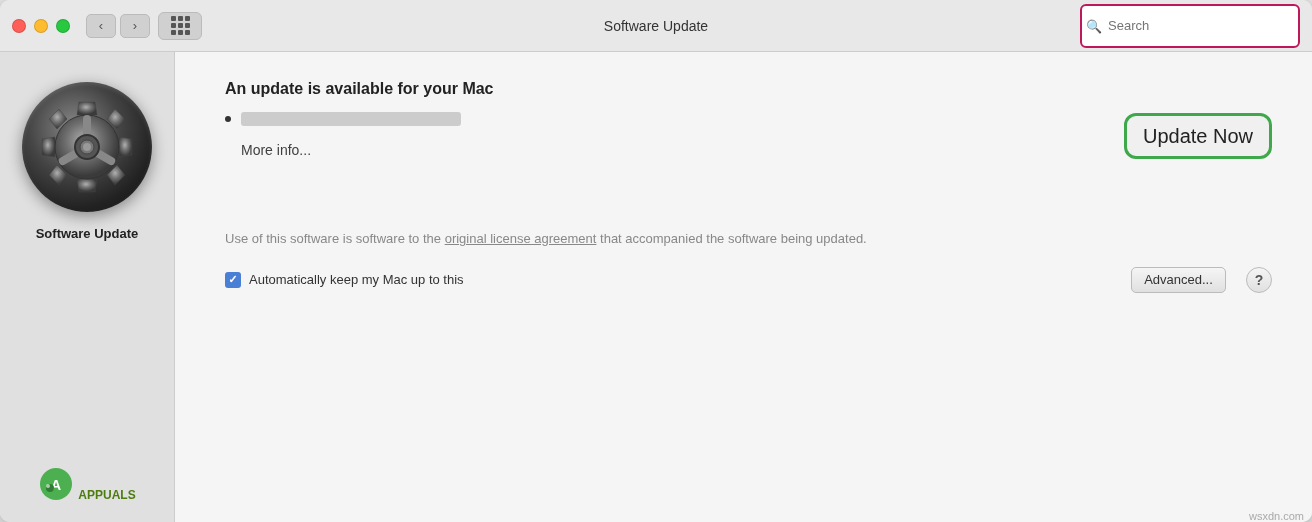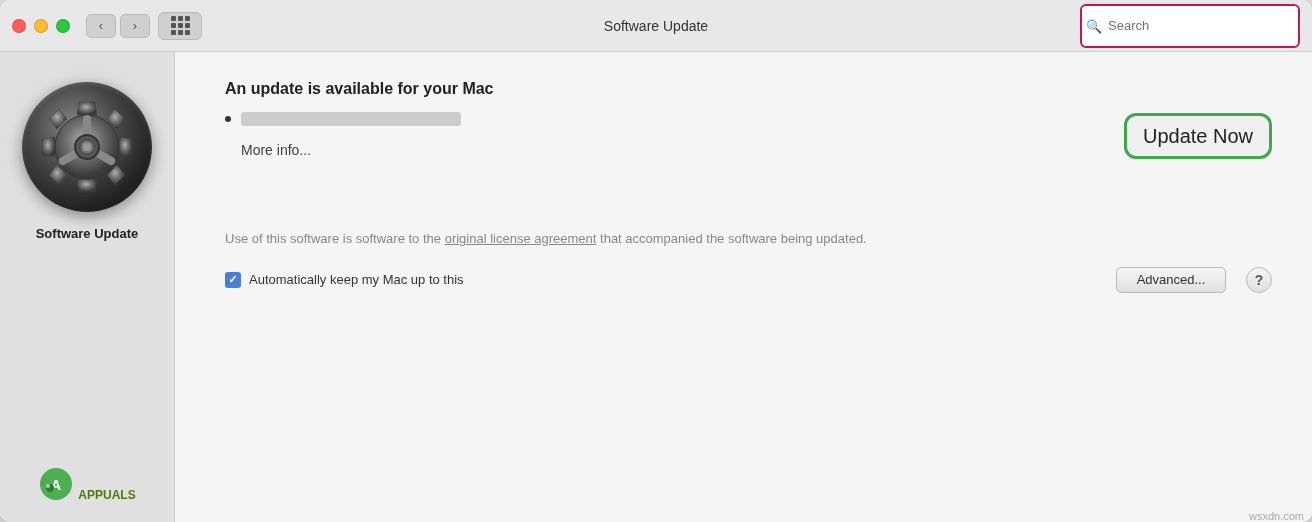--- a/index.html
+++ b/index.html
@@ -318,21 +318,21 @@
       font-size: 11px;
       font-weight: 700;
     }
 
     .checkbox-label {
       font-size: 13px;
       color: #333;
     }
 
     .advanced-btn {
-      width: 110px;
+      width: 95px;
       height: 26px;
       background: linear-gradient(to bottom, #f5f5f5, #e0e0e0);
       border: 1px solid #bbb;
       border-radius: 5px;
       font-size: 13px;
       color: #333;
       cursor: pointer;
       display: flex;
       align-items: center;
       justify-content: center;

